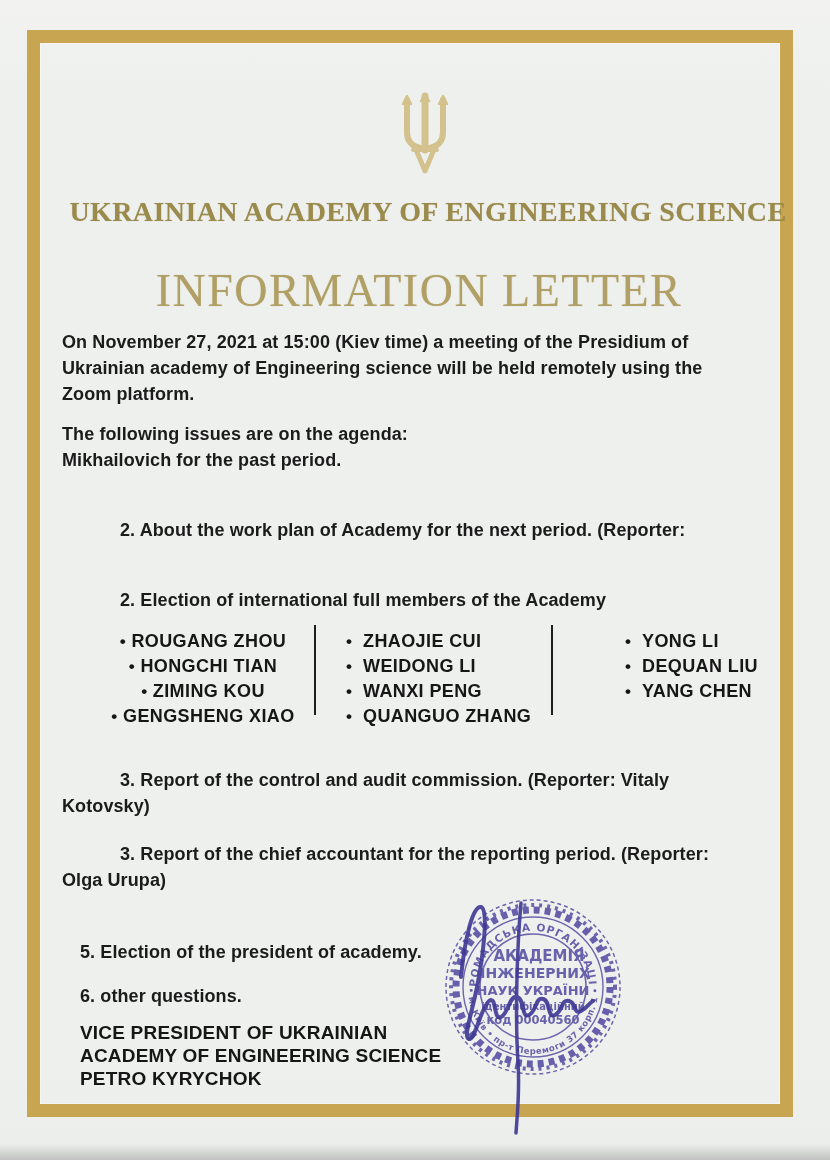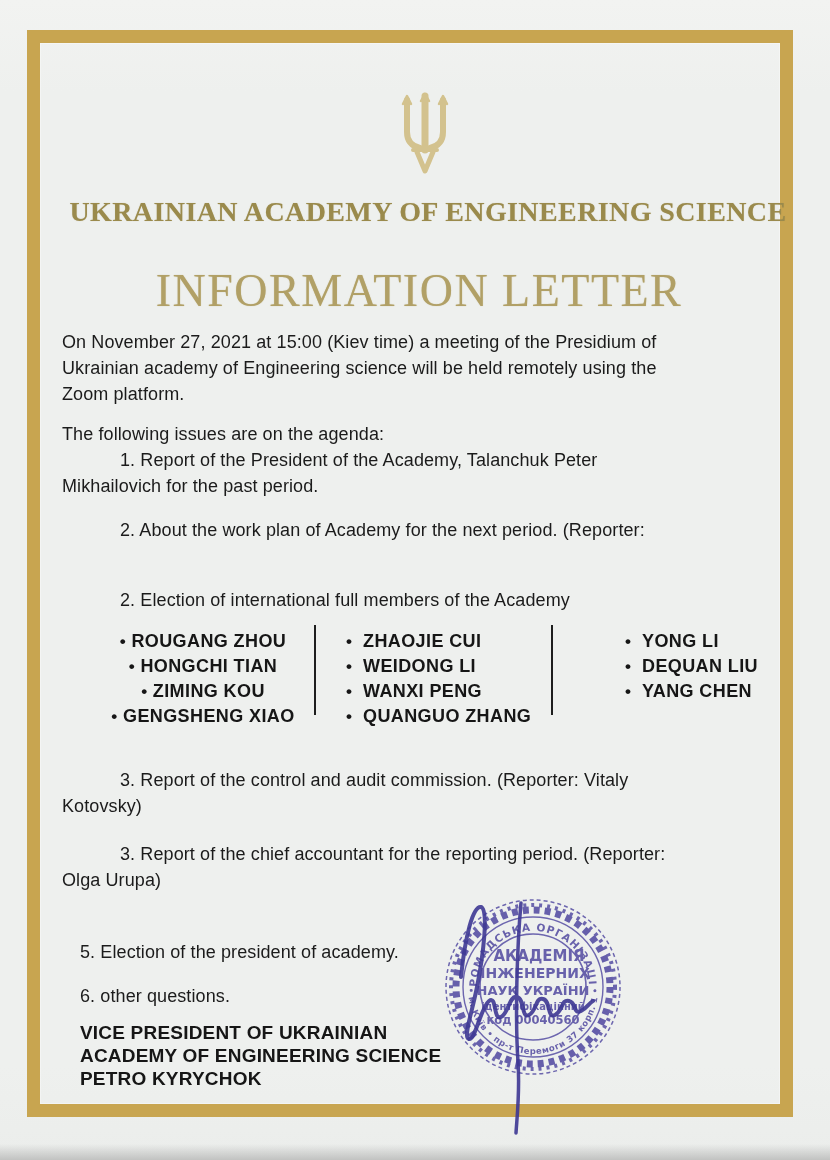--- a/index.html
+++ b/index.html
@@ -20,21 +20,21 @@
     position:absolute;left:0;right:0;top:196px;text-align:center;
     font-family:"Liberation Serif",serif;font-weight:700;font-size:28px;
     color:#9a8a4c;letter-spacing:.4px;text-shadow:0 0 1px rgba(154,138,76,.4);padding-left:26px;
   }
   .letter-title{
     position:absolute;left:8px;right:0;top:264px;text-align:center;
     font-family:"Liberation Serif",serif;font-weight:400;font-size:46px;
     color:#b1a066;letter-spacing:1.5px;text-shadow:0 0 1px rgba(177,160,102,.55);
   }
   .body-text{position:absolute;left:62px;width:706px;color:#1b1b1b;
-    font-weight:400;font-size:18px;line-height:26px;letter-spacing:.1px;}
+    font-weight:700;font-size:18px;line-height:26px;letter-spacing:.1px;}
   .body-text .line{white-space:nowrap;}
   .line.indent{padding-left:58px;}
   .small-indent{left:80px;margin-top:32px;}
   .members-col{position:absolute;top:629px;color:#161616;font-weight:700;
     font-size:18px;line-height:24px;letter-spacing:.4px;white-space:nowrap;}
   .members-col .bullet{display:inline-block;width:17px;font-size:17px;}
   .col-divider{position:absolute;top:625px;width:2px;height:90px;background:#1e1e1e;}
   .signoff{
     position:absolute;left:80px;top:1021px;color:#161616;font-weight:700;
     font-size:19px;line-height:23px;letter-spacing:.2px;white-space:nowrap;
@@ -69,21 +69,20 @@
   <div class="letter-title">INFORMATION LETTER</div>
 
   <div class="body-text" style="top:329px;">
     <div class="line">On November 27, 2021 at 15:00 (Kiev time) a meeting of the Presidium of</div>
     <div class="line">Ukrainian academy of Engineering science will be held remotely using the</div>
     <div class="line">Zoom platform.</div>
   </div>
 
   <div class="body-text" style="top:421px;">
     <div class="line">The following issues are on the agenda:</div>
-    <div class="line indent">1. Report of the President of the Academy, Talanchuk Peter</div>
     <div class="line">Mikhailovich for the past period.</div>
   </div>
 
   <div class="body-text" style="top:517px;">
     <div class="line indent">2. About the work plan of Academy for the next period. (Reporter:</div>
   </div>
 
   <div class="body-text" style="top:587px;">
     <div class="line indent">2. Election of international full members of the Academy</div>
   </div>

